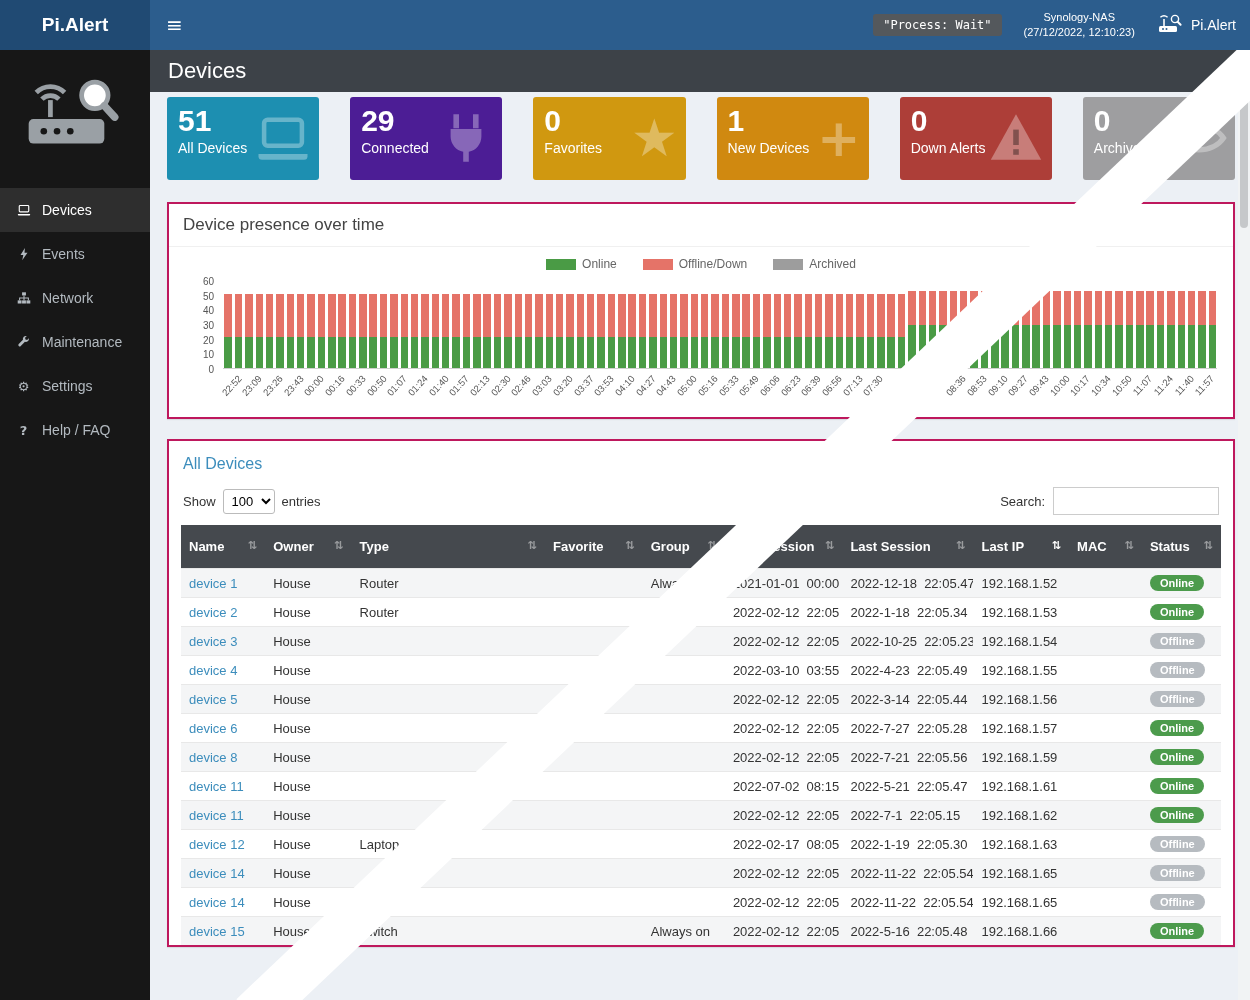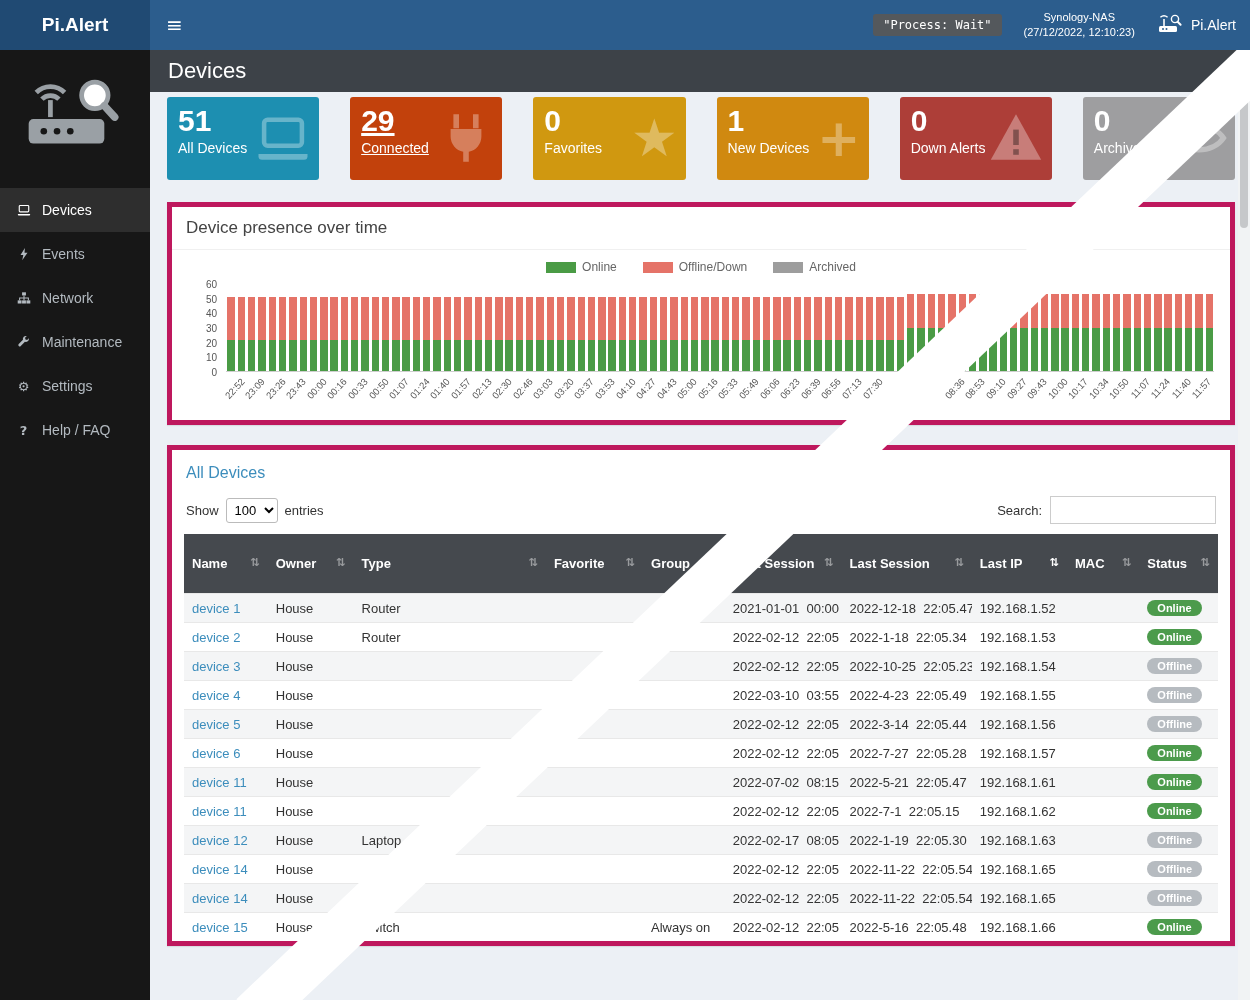--- a/index.html
+++ b/index.html
@@ -34,21 +34,21 @@
   .content-header h1 { color:#fff; font-size:22px; font-weight:400; }
   
   .cards { display:flex; gap:31px; padding:5px 15px 0 17px; }
   .card { flex:1; height:83px; border-radius:3px; position:relative; color:#fff; overflow:hidden; cursor:pointer; }
   .card-value { font-size:30px; font-weight:bold; margin:8px 0 0 11px; line-height:32px; }
   .card-label { font-size:14px; margin:3px 0 0 11px; }
   .card-icon { position:absolute; right:8px; top:6px; color:rgba(255,255,255,.33); display:flex; align-items:center; height:70px; }
   .card-icon svg { width:56px; height:56px; }
   .card-icon .glyph { font-size:52px; line-height:60px; }
   
-  .panel { background:#fff; border:5px solid #be185d; box-shadow:0 1px 1px rgba(0,0,0,.08); margin:0 15px 0 17px; }
+  .panel { background:#fff; border:2px solid #be185d; box-shadow:0 1px 1px rgba(0,0,0,.08); margin:0 15px 0 17px; }
   .chart-panel { margin-top:22px; }
   .panel-header { padding:11px 14px; font-size:17px; color:#444; border-bottom:1px solid #f0f0f0; }
   .legend { display:flex; justify-content:center; gap:26px; padding:10px 0 2px; }
   .legend-item { display:flex; align-items:center; gap:6px; font-size:12px; color:#666; }
   .legend-swatch { width:30px; height:11px; display:inline-block; }
   .plot { display:flex; padding:8px 16px 0 0; }
   .y-axis { width:54px; position:relative; height:88px; }
   .y-axis span { position:absolute; right:9px; font-size:10px; color:#555; }
   .bars { flex:1; height:88px; display:flex; align-items:flex-end; border-bottom:1px solid #cfcfcf; }
   .bar-slot { flex:1; display:flex; flex-direction:column-reverse; align-items:center; }
@@ -58,21 +58,21 @@
   .x-cell span { position:absolute; top:4px; right:40%; transform:rotate(-47deg); transform-origin:100% 0; font-size:9.5px; color:#555; white-space:nowrap; }
   
   .table-panel { margin-top:20px; padding:10px 12px 0; }
   .table-title { color:#3c8dbc; font-size:16px; padding:4px 2px 0; }
   .table-controls { display:flex; justify-content:space-between; align-items:center; margin:14px 2px 10px; }
   .show-entries { font-size:13px; color:#333; display:flex; align-items:center; gap:7px; }
   .show-entries select { font-family:"Liberation Sans",sans-serif; font-size:13px; border:1px solid #bbb; border-radius:3px; padding:3px 4px; background:#fff; }
   .search { display:flex; align-items:center; gap:8px; font-size:13px; color:#333; }
   .search input { width:166px; height:28px; border:1px solid #ccc; padding:0 8px; font-family:"Liberation Sans",sans-serif; font-size:13px; }
   table { width:100%; border-collapse:collapse; table-layout:fixed; font-size:13px; }
-  thead th { background:#45494e; color:#fff; text-align:left; padding:22px 8px; font-weight:bold; }
+  thead th { background:#45494e; color:#fff; text-align:left; padding:14px 8px; font-weight:bold; }
   .sort-icon { float:right; color:rgba(255,255,255,.45); font-family:"DejaVu Sans",sans-serif; font-size:11px; }
   .sort-icon.active { color:#fff; }
   tbody td { padding:6px 8px; border-top:1px solid #e8e8e8; color:#333; white-space:pre; overflow:hidden; }
   tbody tr:nth-child(odd) { background:#f4f5f6; }
   .dev-link { color:#3c8dbc; cursor:pointer; }
   .badge { display:inline-block; min-width:44px; text-align:center; padding:2px 10px; border-radius:10px; font-size:11px; font-weight:bold; color:#fff; }
   .badge.online { background:#4c9b4c; }
   .badge.offline { background:#b6bbc0; }
   
   .tear { position:absolute; left:60px; top:511px; width:1400px; height:46px; background:#fff; transform:rotate(-43.5deg); z-index:60; }
@@ -181,21 +181,21 @@
       <div class="card" style="background: rgb(29, 143, 177);">
         <div class="card-value">51</div>
         <div class="card-label">All Devices</div>
         <div class="card-icon">
           <svg viewBox="0 0 16 16">
             <rect x="2.6" y="2.8" width="10.8" height="7.4" rx="1" fill="none" stroke="currentColor" stroke-width="1.3"></rect>
             <path d="M1 12.6 h14 v0.6 a1 1 0 0 1 -1 1 H2 a1 1 0 0 1 -1 -1 Z" fill="currentColor"></path>
           </svg>
         </div>
       </div>
-      <div class="card" style="background: #c2410c; text-decoration: underline;">
+      <div class="card" style="background: #4c1d95;">
         <div class="card-value">29</div>
         <div class="card-label">Connected</div>
         <div class="card-icon">
           <svg viewBox="0 0 16 16">
             <path d="M5.2 1.2 v4 M10.8 1.2 v4" stroke="currentColor" stroke-width="1.6" fill="none"></path>
             <path d="M3.6 5.4 h8.8 v2.2 a4.4 4.4 0 0 1 -3.6 4.3 V14.8 H7.2 V11.9 A4.4 4.4 0 0 1 3.6 7.6 Z" fill="currentColor"></path>
           </svg>
         </div>
       </div>
       <div class="card" style="background: rgb(208, 152, 16);">
@@ -905,20 +905,32 @@
             <td></td>
             <td></td>
             <td></td>
             <td>2022-02-12  22:05</td>
             <td>2022-7-27  22:05.28</td>
             <td>192.168.1.57</td>
             <td></td>
             <td><span class="badge online">Online</span></td>
           </tr>
           <tr>
+            <td><span class="dev-link">device 8</span></td>
+            <td>House</td>
+            <td></td>
+            <td></td>
+            <td></td>
+            <td>2022-02-12  22:05</td>
+            <td>2022-7-21  22:05.56</td>
+            <td>192.168.1.59</td>
+            <td></td>
+            <td><span class="badge online">Online</span></td>
+          </tr>
+          <tr>
             <td><span class="dev-link">device 11</span></td>
             <td>House</td>
             <td></td>
             <td></td>
             <td></td>
             <td>2022-07-02  08:15</td>
             <td>2022-5-21  22:05.47</td>
             <td>192.168.1.61</td>
             <td></td>
             <td><span class="badge online">Online</span></td>

